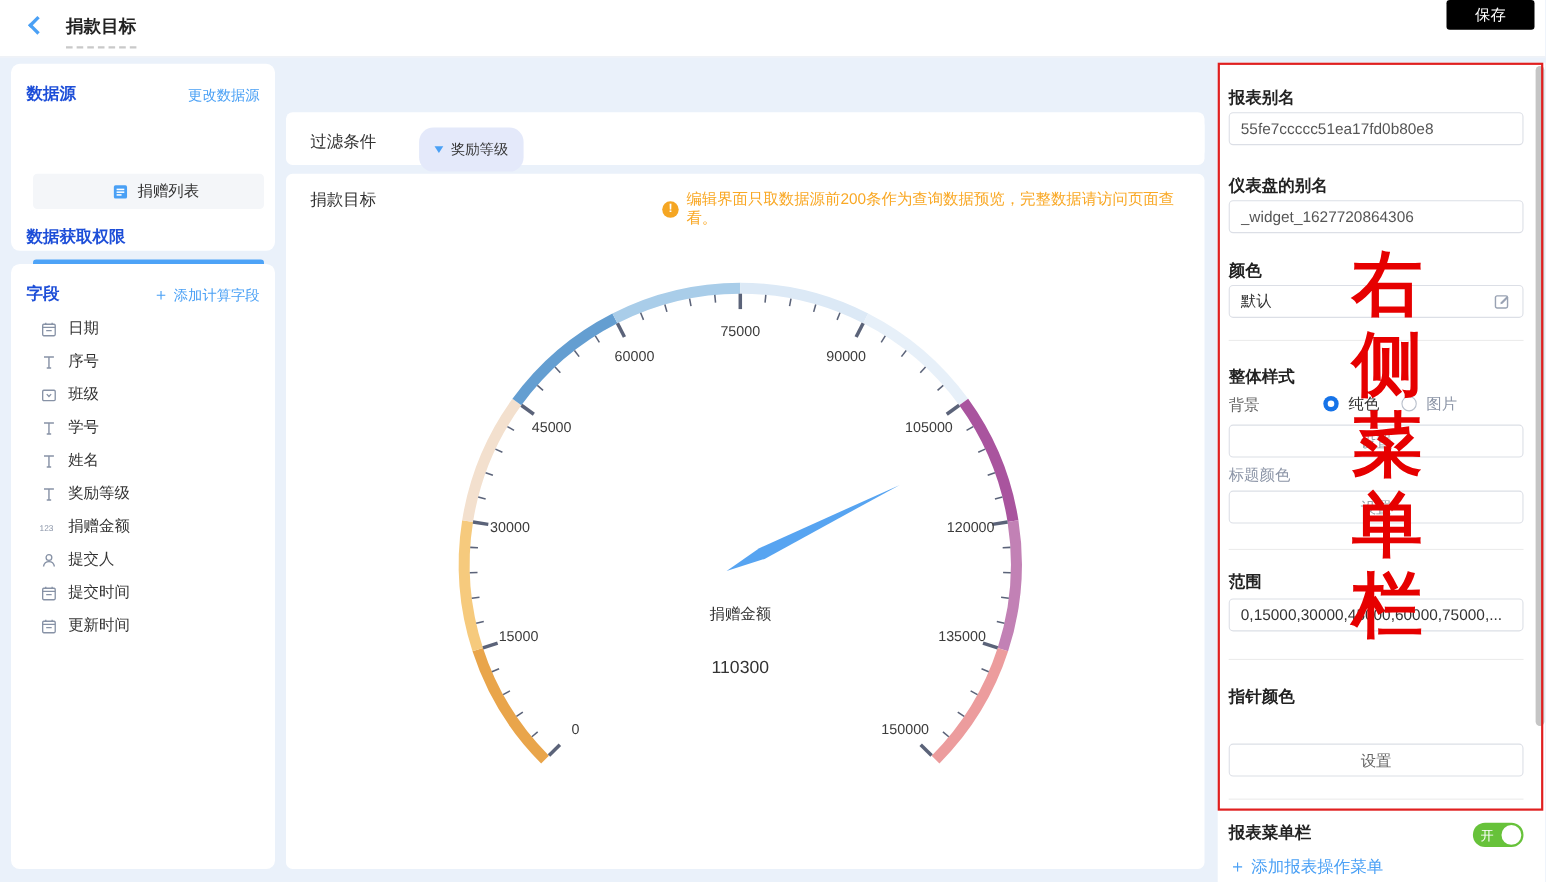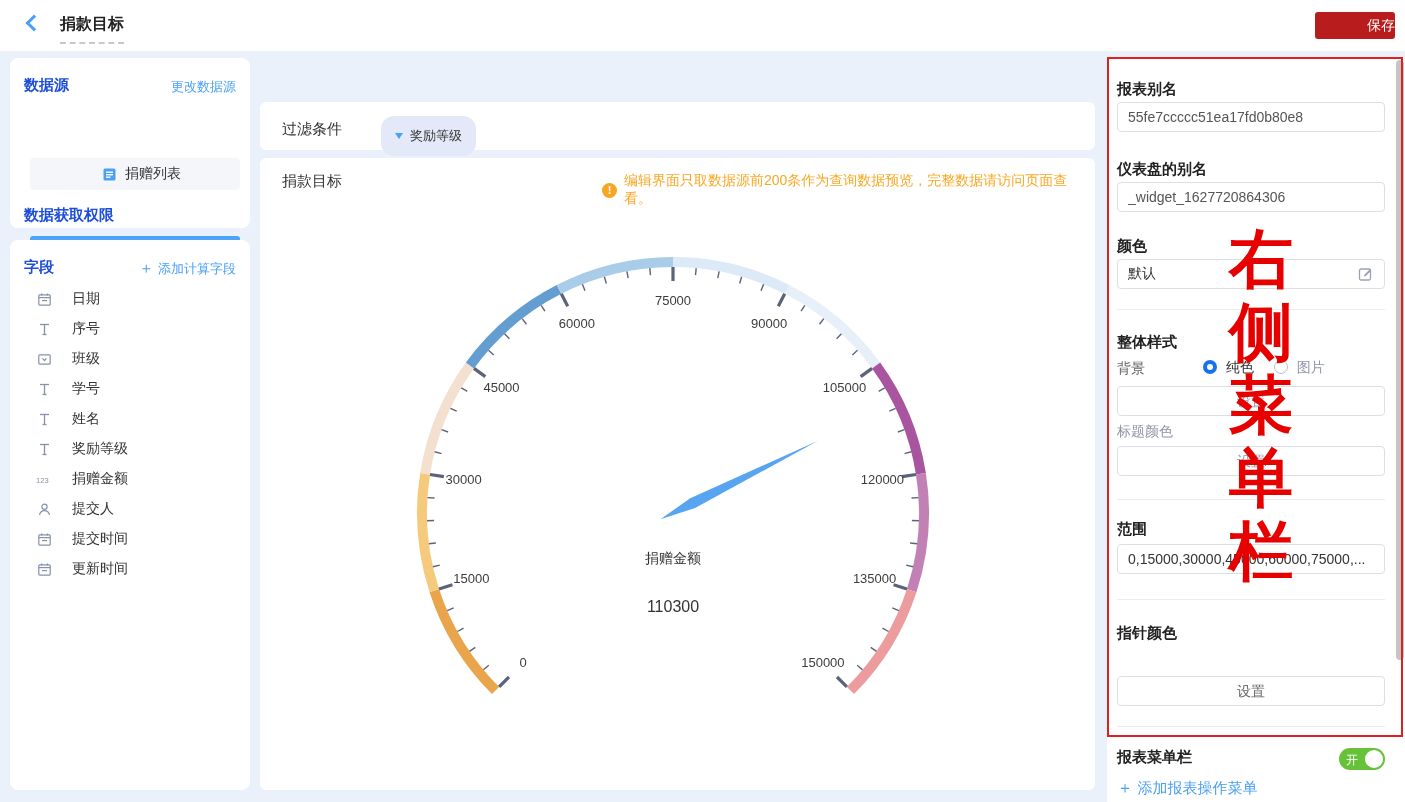--- a/index.html
+++ b/index.html
@@ -5,28 +5,28 @@
   * { margin:0; padding:0; box-sizing:border-box; }
   html,body { width:1405px; height:802px; }
   body { font-family:"Liberation Sans","DejaVu Sans",sans-serif; background:#eaf1fa; position:relative; overflow:hidden; }
   .abs { position:absolute; }
   .card { background:#fff; border-radius:8px; position:absolute; }
 
   
   .header { position:absolute; left:0; top:0; width:1405px; height:52px; background:#fff; border-bottom:1px solid #eef1f6; z-index:5; }
   .back-chevron { position:absolute; left:28px; top:17px; width:12px; height:12px; border-left:3px solid #4aa0f5; border-bottom:3px solid #4aa0f5; transform:rotate(45deg); cursor:pointer; }
   .page-title { position:absolute; left:60px; top:14px; font-size:16px; font-weight:bold; color:#222; border-bottom:2px dashed #c9c9c9; padding-bottom:7px; }
-  .save-btn { position:absolute; left:1315px; top:12px; width:80px; height:27px; background:#b91c1c; color:#fff; border:none; border-radius:3px; font-size:14px; cursor:pointer;text-align:right; }
+  .save-btn { position:absolute; left:1315px; top:0; width:80px; height:27px; background:#000000; color:#fff; border:none; border-radius:3px; font-size:14px; cursor:pointer; }
 
   
   .sec-title { font-size:15px; font-weight:bold; color:#1d4ed8; }
   .blue-link { color:#4aa0f5; font-size:13px; cursor:pointer; text-decoration:none; }
   .src-item { position:absolute; left:20px; top:100px; width:210px; height:32px; background:#f4f6f9; border-radius:4px; display:flex; align-items:center; padding-left:12px; gap:8px; font-size:14px; color:#333; cursor:pointer;justify-content:center; }
   .perm-btn { position:absolute; left:20px; top:178px; width:210px; height:32px; background:#4da3f7; border:none; border-radius:3px; color:#fff; font-size:15px; cursor:pointer; }
-  .field-item { display:flex; align-items:center; gap:20px; height:30px; padding-left:26px; font-size:14px; color:#333; cursor:pointer; }
+  .field-item { display:flex; align-items:center; gap:10px; height:30px; padding-left:26px; font-size:14px; color:#333; cursor:pointer; }
   .field-icon { width:16px; height:16px; display:inline-flex; align-items:center; justify-content:center; color:#8792a6; }
 
   
   .row-label { font-size:15px; color:#333; position:absolute; left:22px; top:12px; }
   .pill { position:absolute; left:121px; top:8px; height:40px; border-radius:13px; display:flex; align-items:center; padding:0 14px; gap:7px; font-size:13px; cursor:pointer; }
   .pill-metric { background:#45a6f6; color:#fff; }
   .pill-filter { background:#e4e9fa; color:#333; }
   .tri { width:0; height:0; border-left:4px solid transparent; border-right:4px solid transparent; border-top:6px solid #fff; }
   .tri-blue { border-top-color:#4aa0f5; }
   .warn-wrap { position:absolute; left:342px; top:14px; display:flex; align-items:center; gap:7px; }

